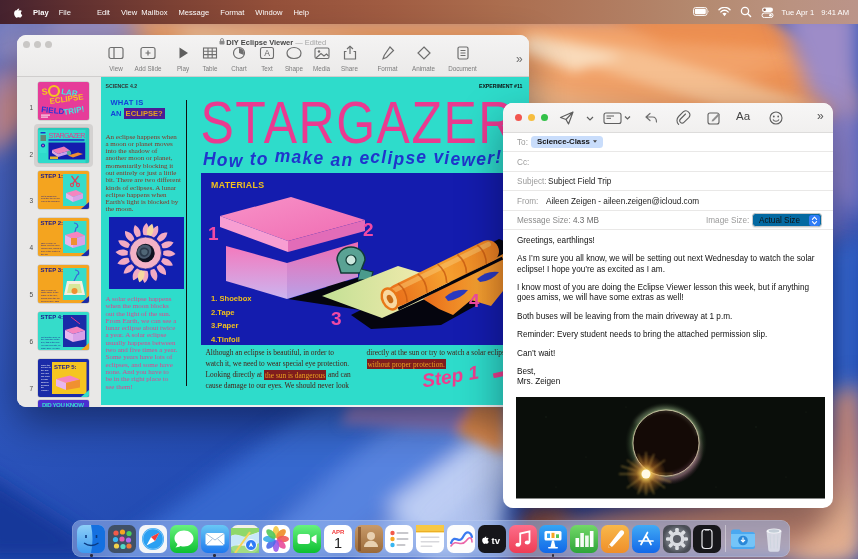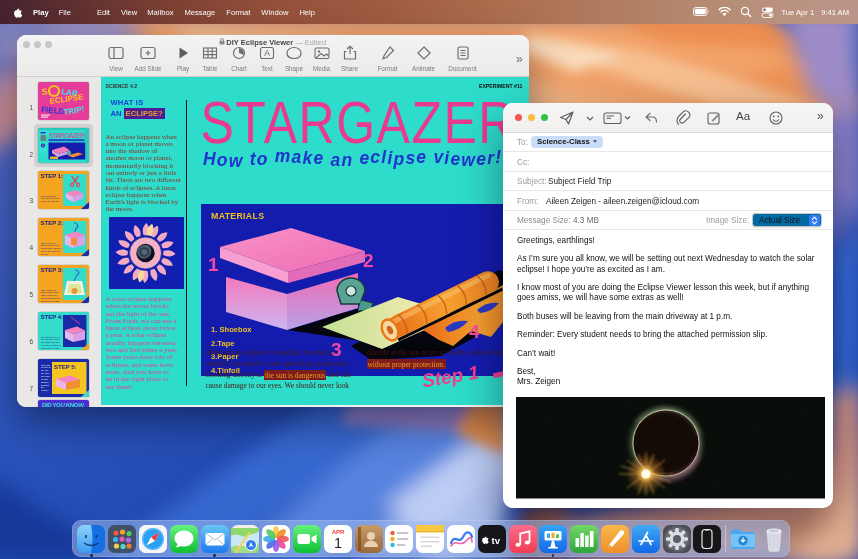--- a/index.html
+++ b/index.html
@@ -152,21 +152,21 @@
 </svg>
 
 <div id="menubar">
   <svg width="12" height="14" viewBox="0 0 12 14" style="margin-left:11px;">
     <path d="M8.2 3.4c-.6.05-1.35.42-1.78.92-.38.44-.72 1.15-.6 1.82.67.05 1.36-.34 1.78-.84.42-.5.7-1.2.6-1.9zM9.9 8.1c-.02-1.1.62-1.7 1.1-2.04-.6-.8-1.52-.9-1.84-.92-.78-.08-1.52.46-1.92.46-.4 0-1-.45-1.65-.44-.85.01-1.63.5-2.07 1.26-.88 1.53-.23 3.8.63 5.04.42.6.92 1.29 1.58 1.26.63-.02.87-.41 1.63-.41.76 0 .98.41 1.65.4.68-.01 1.11-.62 1.53-1.23.48-.7.68-1.39.69-1.42-.02-.01-1.32-.51-1.33-1.96z" fill="#fff"></path>
   </svg>
   <b class="item" style="margin-left:10px;">Play</b>
   <span class="item" style="margin-left:10px;">File</span>
   <span class="item" style="margin-left:26px;">Edit</span>
   <span class="item" style="margin-left:11px;">View</span>
-  <span class="item" style="margin-left:10px;">Mailbox</span>
+  <span class="item" style="margin-left:4px;">Mailbox</span>
   <span class="item" style="margin-left:11px;">Message</span>
   <span class="item" style="margin-left:11px;">Format</span>
   <span class="item" style="margin-left:11px;">Window</span>
   <span class="item" style="margin-left:11px;">Help</span>
   <span style="flex:1"></span>
   <svg width="17" height="10" viewBox="0 0 17 10" style="margin-right:8px;">
     <rect x="0.5" y="0.5" width="13.5" height="8" rx="2.2" fill="none" stroke="#fff" stroke-opacity="0.9" stroke-width="1"></rect>
     <rect x="1.8" y="1.8" width="11" height="5.4" rx="1.1" fill="#fff"></rect>
     <path d="M15.2 3.2 q1.4 1.3 0 2.6z" fill="#fff" fill-opacity="0.8"></path>
   </svg>
@@ -450,21 +450,21 @@
         </g>
       </svg>
     </div>
     <div class="serift" style="left:5px;top:219.5px;width:90px;color:#e0458e;">A solar eclipse happens<br>when the moon blocks<br>out the light of the sun.<br>From Earth, we can see a<br>lunar eclipse about twice<br>a year. A solar eclipse<br>usually happens between<br>two and five times a year.<br>Some years have lots of<br>eclipses, and some have<br>none. And you have to<br>be in the right place to<br>see them!</div>
 
     <div style="position:absolute;left:100px;top:11.5px;font-size:50px;color:#ea3a90;letter-spacing:1.5px;transform:scaleY(1.19);transform-origin:left top;white-space:nowrap;">STARGAZER</div>
     <svg style="position:absolute;left:100px;top:66px;" width="328" height="32" viewBox="0 0 328 32">
       <text x="2" y="22" font-size="17.5" font-weight="bold" fill="#1f35cc" font-family="Liberation Sans" font-style="italic" textLength="298">H<tspan dy="1">o</tspan><tspan dy="1">w</tspan> <tspan dy="-2">t</tspan><tspan dy="0">o</tspan> <tspan dy="-3">m</tspan><tspan dy="1">a</tspan><tspan dy="1">k</tspan><tspan dy="0">e</tspan> <tspan dy="2">a</tspan><tspan dy="0">n</tspan> <tspan dy="-2">e</tspan><tspan dy="-1">c</tspan><tspan dy="0">l</tspan><tspan dy="1">i</tspan><tspan dy="1">p</tspan><tspan dy="-1">s</tspan><tspan dy="-1">e</tspan> <tspan dy="0">v</tspan><tspan dy="1">i</tspan><tspan dy="1">e</tspan><tspan dy="1">w</tspan><tspan dy="-1">e</tspan><tspan dy="-1">r</tspan><tspan dy="-1">!</tspan></text>
     </svg>
 
-    <div style="position:absolute;left:100.5px;top:96.5px;width:330px;height:171.5px;background:#141cae;margin-top:31px;">
+    <div style="position:absolute;left:100.5px;top:96.5px;width:330px;height:171.5px;background:#141cae;">
       <svg width="330" height="171.5" viewBox="0 0 330 171.5">
         <defs>
           <linearGradient id="boxg" x1="0" y1="0" x2="0" y2="1">
               <stop offset="0" stop-color="#f479bd"></stop>
               <stop offset="1" stop-color="#cbb5f0"></stop>
             </linearGradient>
           <linearGradient id="boxg2" x1="0" y1="0" x2="0" y2="1">
               <stop offset="0" stop-color="#ef6cb2"></stop>
               <stop offset="1" stop-color="#b8a2e8"></stop>
             </linearGradient>

